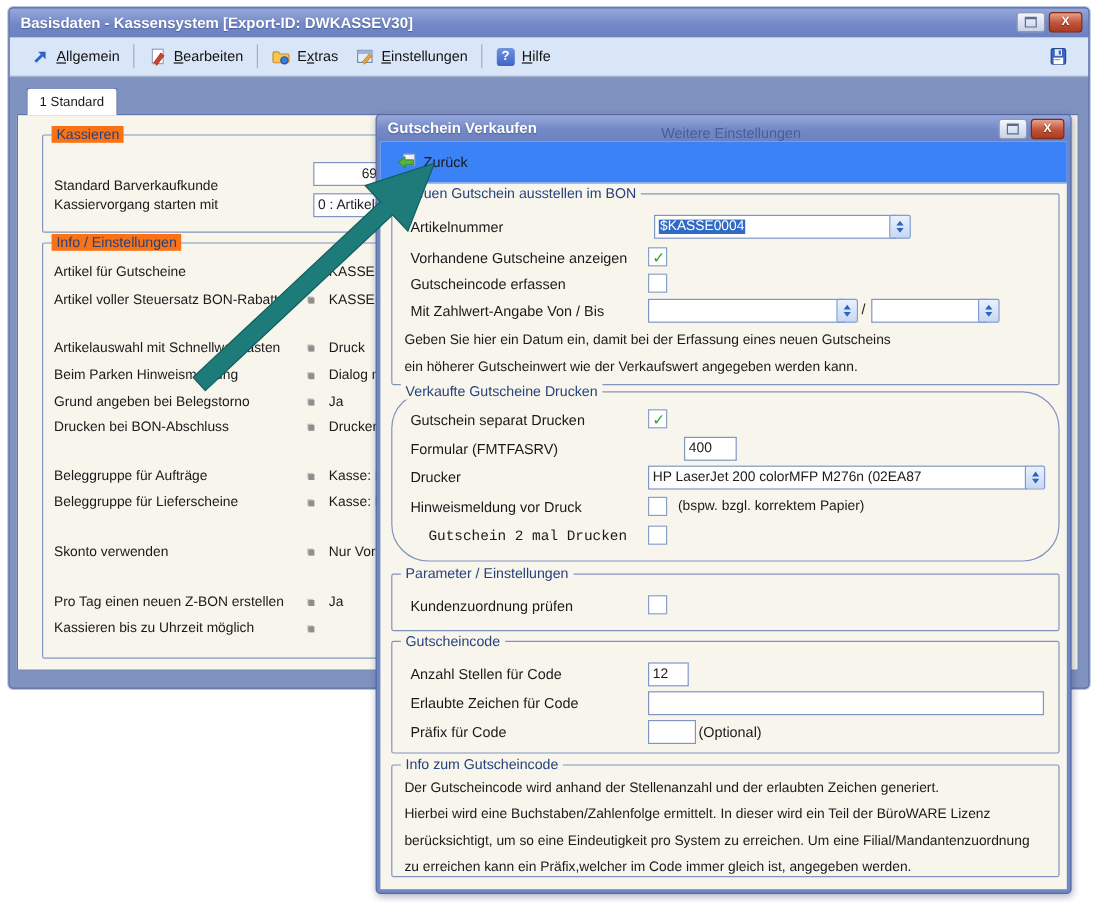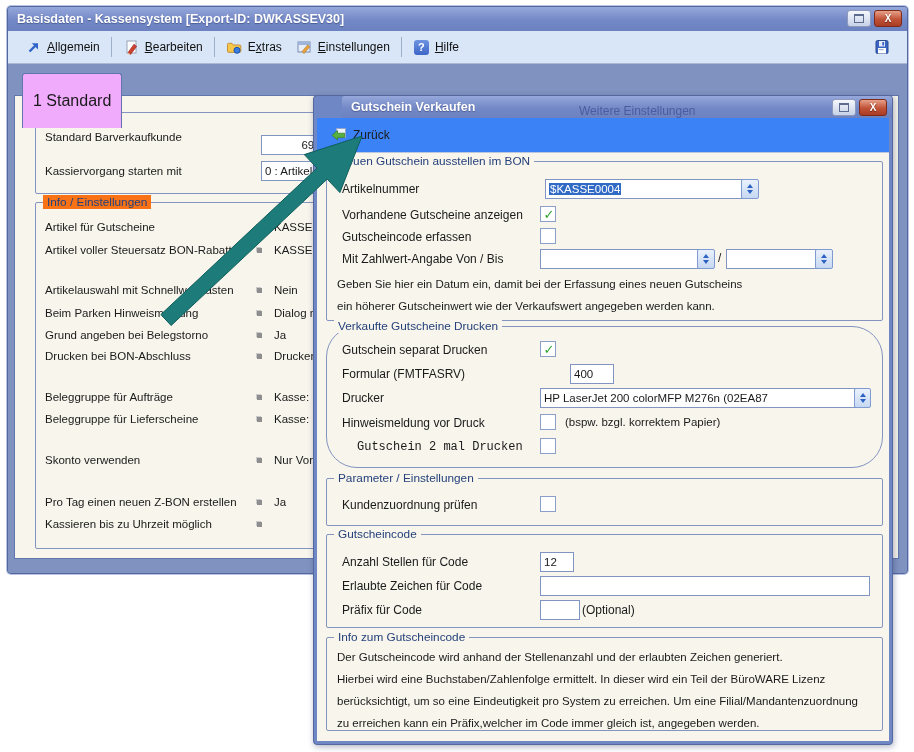--- a/index.html
+++ b/index.html
@@ -13,41 +13,41 @@
   .btn-close{width:28px;height:17px;background:linear-gradient(#e7a18a,#c05237 55%,#a93c24);border:1px solid #7d2b18;border-radius:3px;color:#fff;font-weight:bold;font-size:10px;display:flex;align-items:center;justify-content:center;text-shadow:0 1px 1px #6d200f;box-sizing:border-box;}
   
   .mtoolbar{height:32px;background:#d9e6f7;border-bottom:1px solid #a9b8d4;display:flex;align-items:center;padding:0 10px;font-size:12px;color:#111;}
   .mi{display:flex;align-items:center;gap:5px;padding:0 7px;white-space:nowrap;cursor:default;}
   .micon{width:17px;height:17px;display:flex;align-items:center;justify-content:center;}
   .sep{width:1px;height:20px;background:#9fb0cc;margin:0 4px;}
   .spacer{flex:1;}
   .qicon{width:15px;height:15px;border-radius:3px;background:linear-gradient(#6f93e0,#3c66c8);color:#fff;font-weight:bold;font-size:11px;display:flex;align-items:center;justify-content:center;}
   
   .slate{position:absolute;top:57px;left:0;right:0;bottom:0;background:#8092c0;}
-  .tab{position:absolute;top:9px;left:14px;height:22px;background:#f0abfc;border:1px solid #5f77ad;border-bottom:0;border-radius:3px 3px 0 0;font-size:16px;display:flex;align-items:center;padding:16px 10px;z-index:2;}
+  .tab{position:absolute;top:9px;left:14px;height:22px;background:#ffffff;border:1px solid #5f77ad;border-bottom:0;border-radius:3px 3px 0 0;font-size:11px;display:flex;align-items:center;padding:0 10px;z-index:2;}
   .page{position:absolute;top:31px;left:6px;right:8px;bottom:14px;background:#f7f5ec;border:1px solid #5f77ad;font-size:11.5px;}
   
   .grp{position:absolute;border:1px solid #8394bf;border-radius:2px;}
   .gt{position:absolute;top:-8px;left:7px;background:#f97316;padding:0 4px;color:#26417b;font-size:11.8px;white-space:nowrap;}
   .lab{position:absolute;white-space:nowrap;}
   
   .fld{position:absolute;background:#fff;border:1px solid #8095c2;height:18px;font-size:11.5px;display:flex;align-items:center;padding:0 3px;overflow:hidden;white-space:nowrap;box-sizing:content-box;}
   .fld.num{justify-content:flex-end;}
   .sel{background:#316ac5;color:#fff;padding:0 1px;}
   .spin{position:absolute;width:18px;height:20px;background:linear-gradient(#eaf1fc,#c6d8f2);border:1px solid #7f9bd1;border-radius:2px;display:flex;flex-direction:column;align-items:center;justify-content:center;box-sizing:border-box;}
   .spin i{display:block;width:0;height:0;border-left:3px solid transparent;border-right:3px solid transparent;}
   .spin .up{border-bottom:4px solid #2b62c4;margin-bottom:2px;}
   .spin .dn{border-top:4px solid #2b62c4;}
   .cb{position:absolute;width:14px;height:14px;background:#fff;border:1px solid #8ba0c8;display:flex;align-items:flex-end;justify-content:center;}
   .ck{color:#2fa32f;font-weight:bold;font-size:13px;line-height:12px;position:relative;left:1px;}
   .bullet{position:absolute;left:212px;top:4px;width:5px;height:5px;background:#8e8e8e;box-shadow:-1px -1px 0 #c9c9c9;}
   .irow{position:absolute;left:9px;right:4px;height:16px;}
   .irow .val{position:absolute;left:229px;top:0;white-space:nowrap;}
   
-  .dlg{position:absolute;left:313px;top:95px;width:580px;height:650px;background:#7087c5;border:1px solid #54689f;border-radius:4px;box-shadow:1px 2px 6px rgba(40,50,90,.35);z-index:20;box-sizing:border-box;padding-left:28px;}
+  .dlg{position:absolute;left:313px;top:95px;width:580px;height:650px;background:#7087c5;border:1px solid #54689f;border-radius:4px;box-shadow:1px 2px 6px rgba(40,50,90,.35);z-index:20;box-sizing:border-box;}
   .dlg .tbar{height:22px;border-radius:3px 3px 0 0;}
   .ghost{position:absolute;left:237px;top:8px;color:#46589c;font-weight:normal;font-size:12px;text-shadow:none;opacity:.9;}
   .dlg-body{position:absolute;top:22px;left:3px;right:3px;bottom:3px;background:#f7f5ec;font-size:12px;}
   .dtoolbar{position:absolute;top:0;left:0;right:0;height:35px;background:#3b82f6;border-bottom:1px solid #bac7df;display:flex;align-items:center;padding:0 13px;box-sizing:border-box;}
   .backbtn{display:flex;align-items:center;gap:6px;font-size:12px;cursor:default;}
   .dlg .gt{background:#f7f5ec;}
   .hint{position:absolute;left:10px;white-space:nowrap;font-size:11.5px;}
   .note{position:absolute;white-space:nowrap;font-size:11.5px;}
   
   .arrow-overlay{position:absolute;left:0;top:0;z-index:40;pointer-events:none;}
@@ -131,42 +131,42 @@
         </span>
       </div>
     </div>
 
     <div class="slate">
       <div class="tab">1 Standard</div>
       <div class="page">
 
         <div class="grp" style="left:20px;top:16px;width:852px;height:80px;">
           <span class="gt">Kassieren</span>
-          <span class="lab" style="left:9px;top:18px;">Standard Barverkaufkunde</span>
+          <span class="lab" style="left:9px;top:36px;">Standard Barverkaufkunde</span>
           <div class="fld num" style="left:225px;top:22px;width:62px;height:18px;">6900</div>
           <span class="lab" style="left:9px;top:52px;">Kassiervorgang starten mit</span>
           <div class="fld" style="left:225px;top:48px;width:62px;height:18px;">0 : Artikelsc</div>
         </div>
 
         <div class="grp" style="left:20px;top:106px;width:852px;height:345px;">
           <span class="gt">Info / Einstellungen</span>
           <div class="irow" style="top:18px;">
               <span class="lab">Artikel für Gutscheine</span>
               <span class="bullet"></span>
               <span class="val">KASSE:Guts</span>
             </div>
           <div class="irow" style="top:41px;">
               <span class="lab">Artikel voller Steuersatz BON-Rabatt</span>
               <span class="bullet"></span>
               <span class="val">KASSE:BON-</span>
             </div>
           <div class="irow" style="top:81px;">
               <span class="lab">Artikelauswahl mit Schnellwahltasten</span>
               <span class="bullet"></span>
-              <span class="val">Nein</span>
+              <span class="val">Druck</span>
             </div>
           <div class="irow" style="top:104px;">
               <span class="lab">Beim Parken Hinweismeldung</span>
               <span class="bullet"></span>
               <span class="val">Dialog mit In</span>
             </div>
           <div class="irow" style="top:126px;">
               <span class="lab">Grund angeben bei Belegstorno</span>
               <span class="bullet"></span>
               <span class="val">Ja</span>

